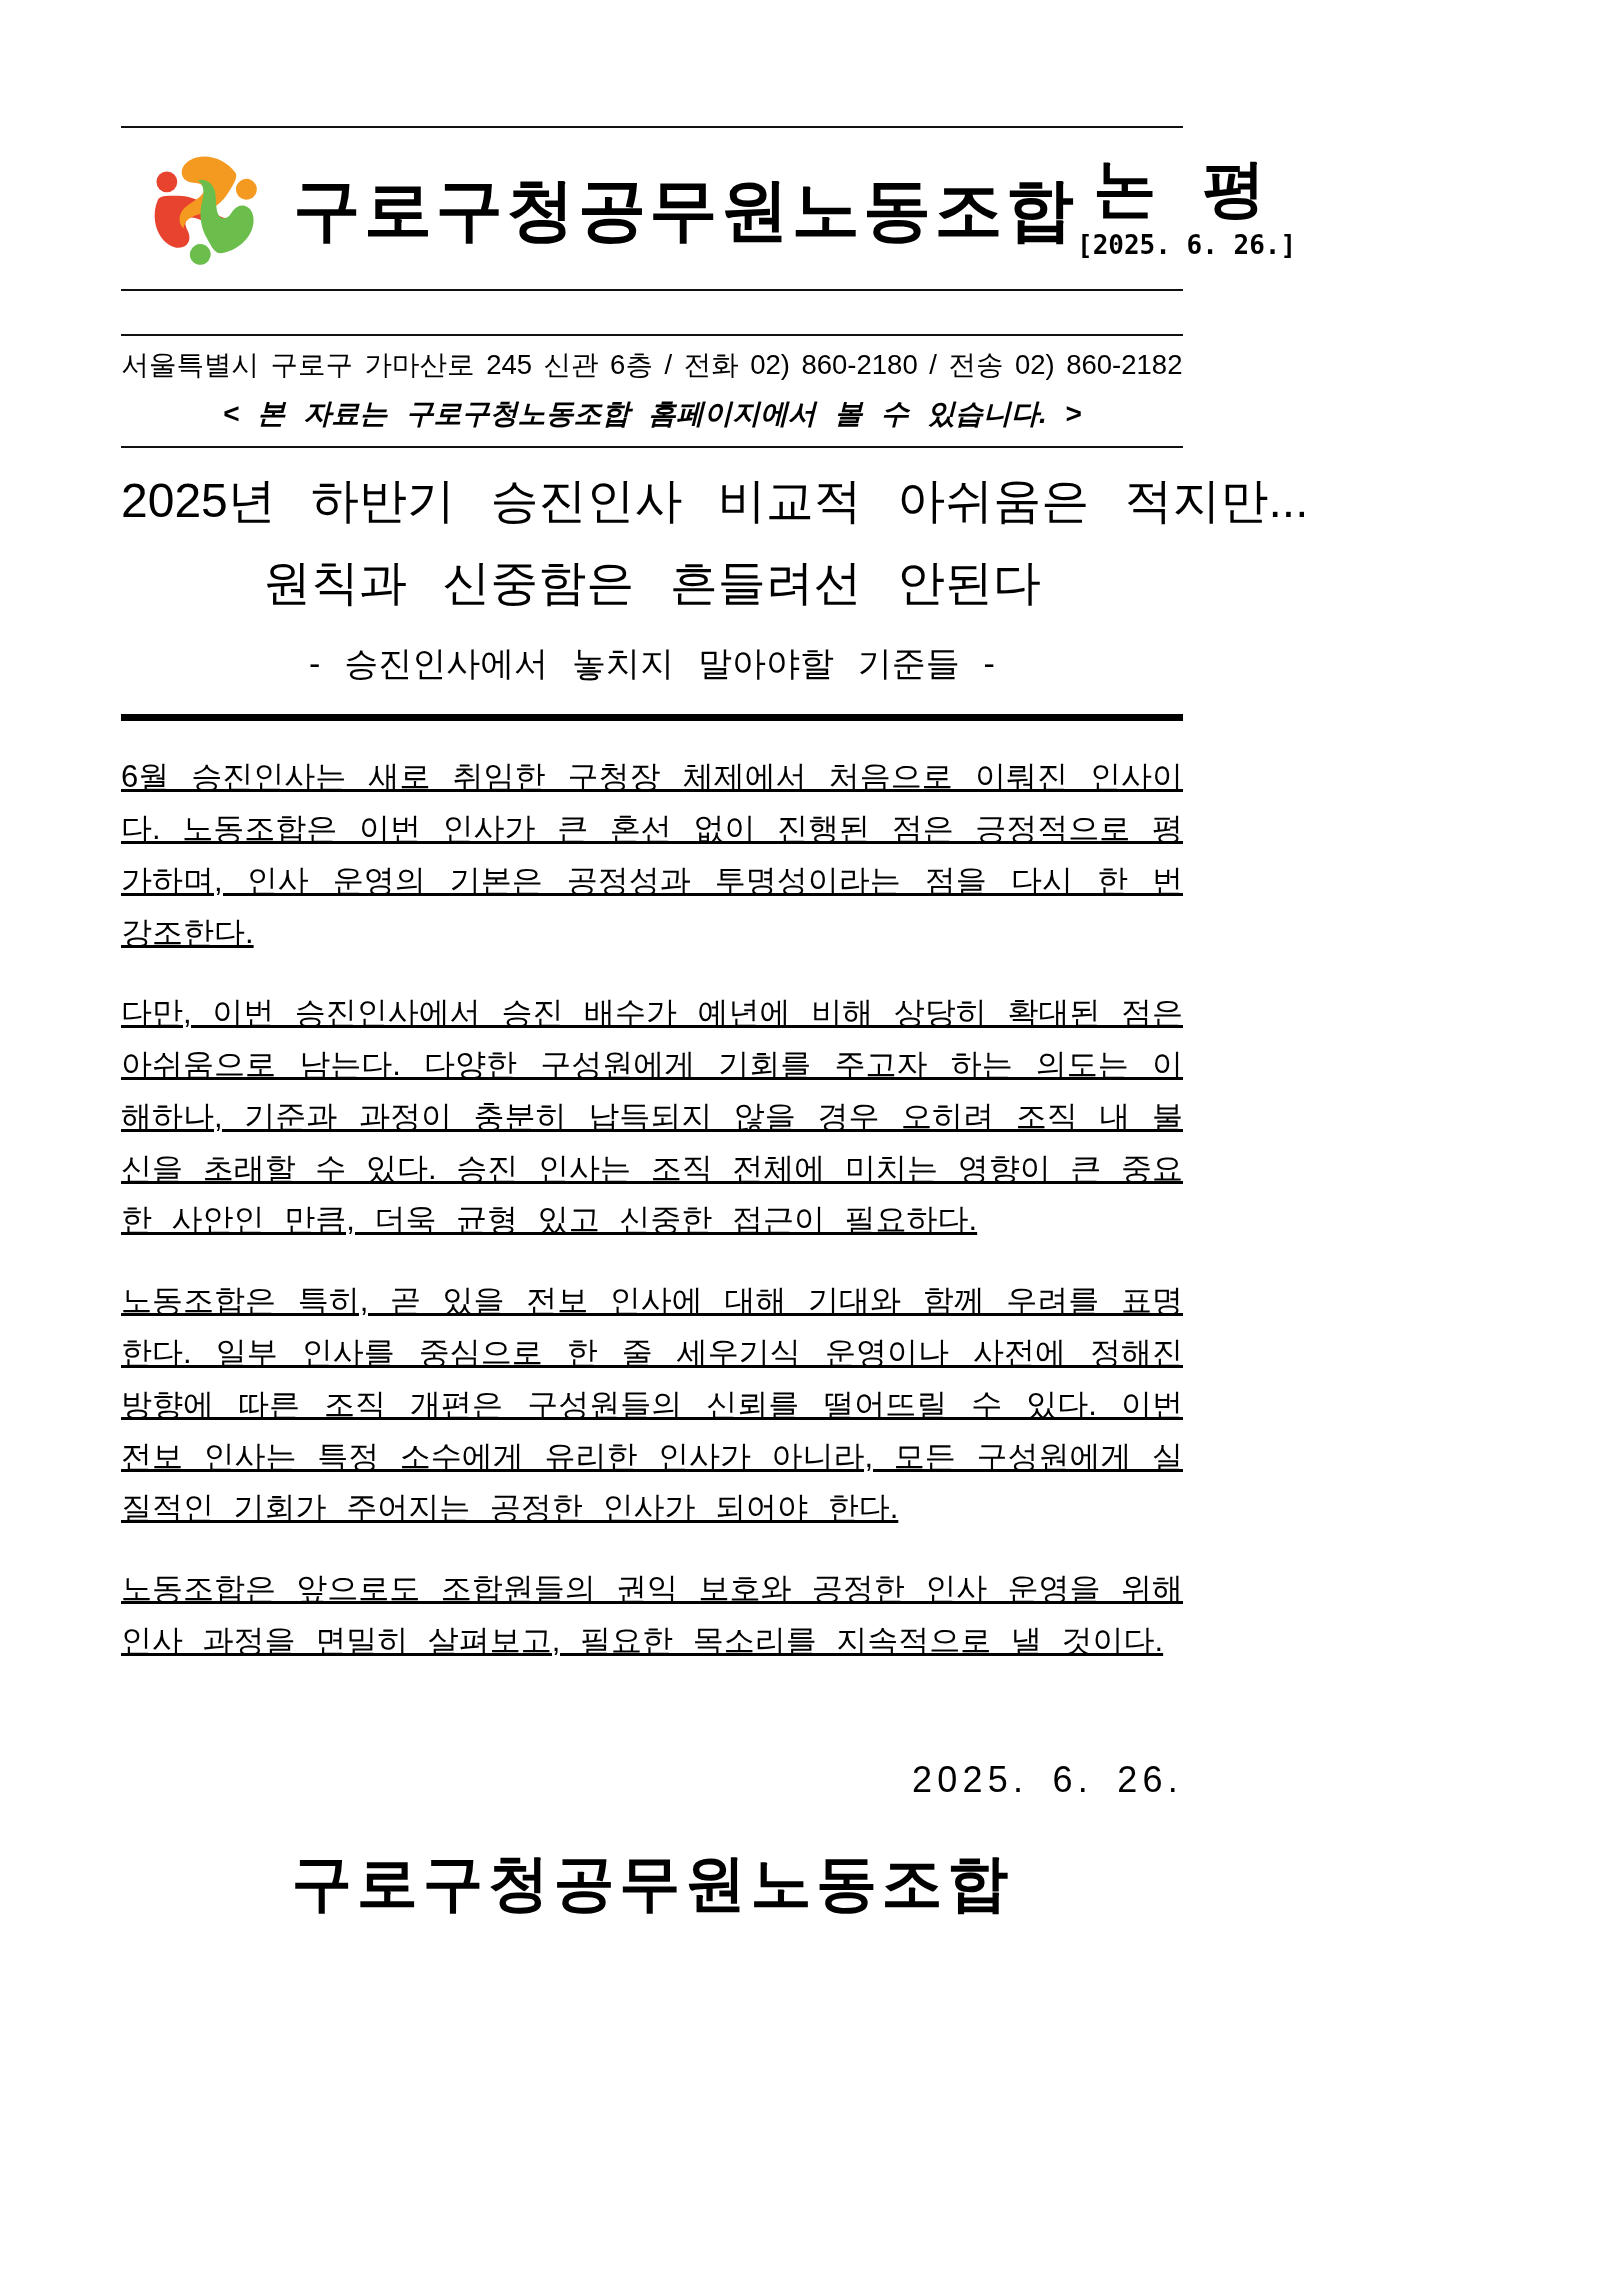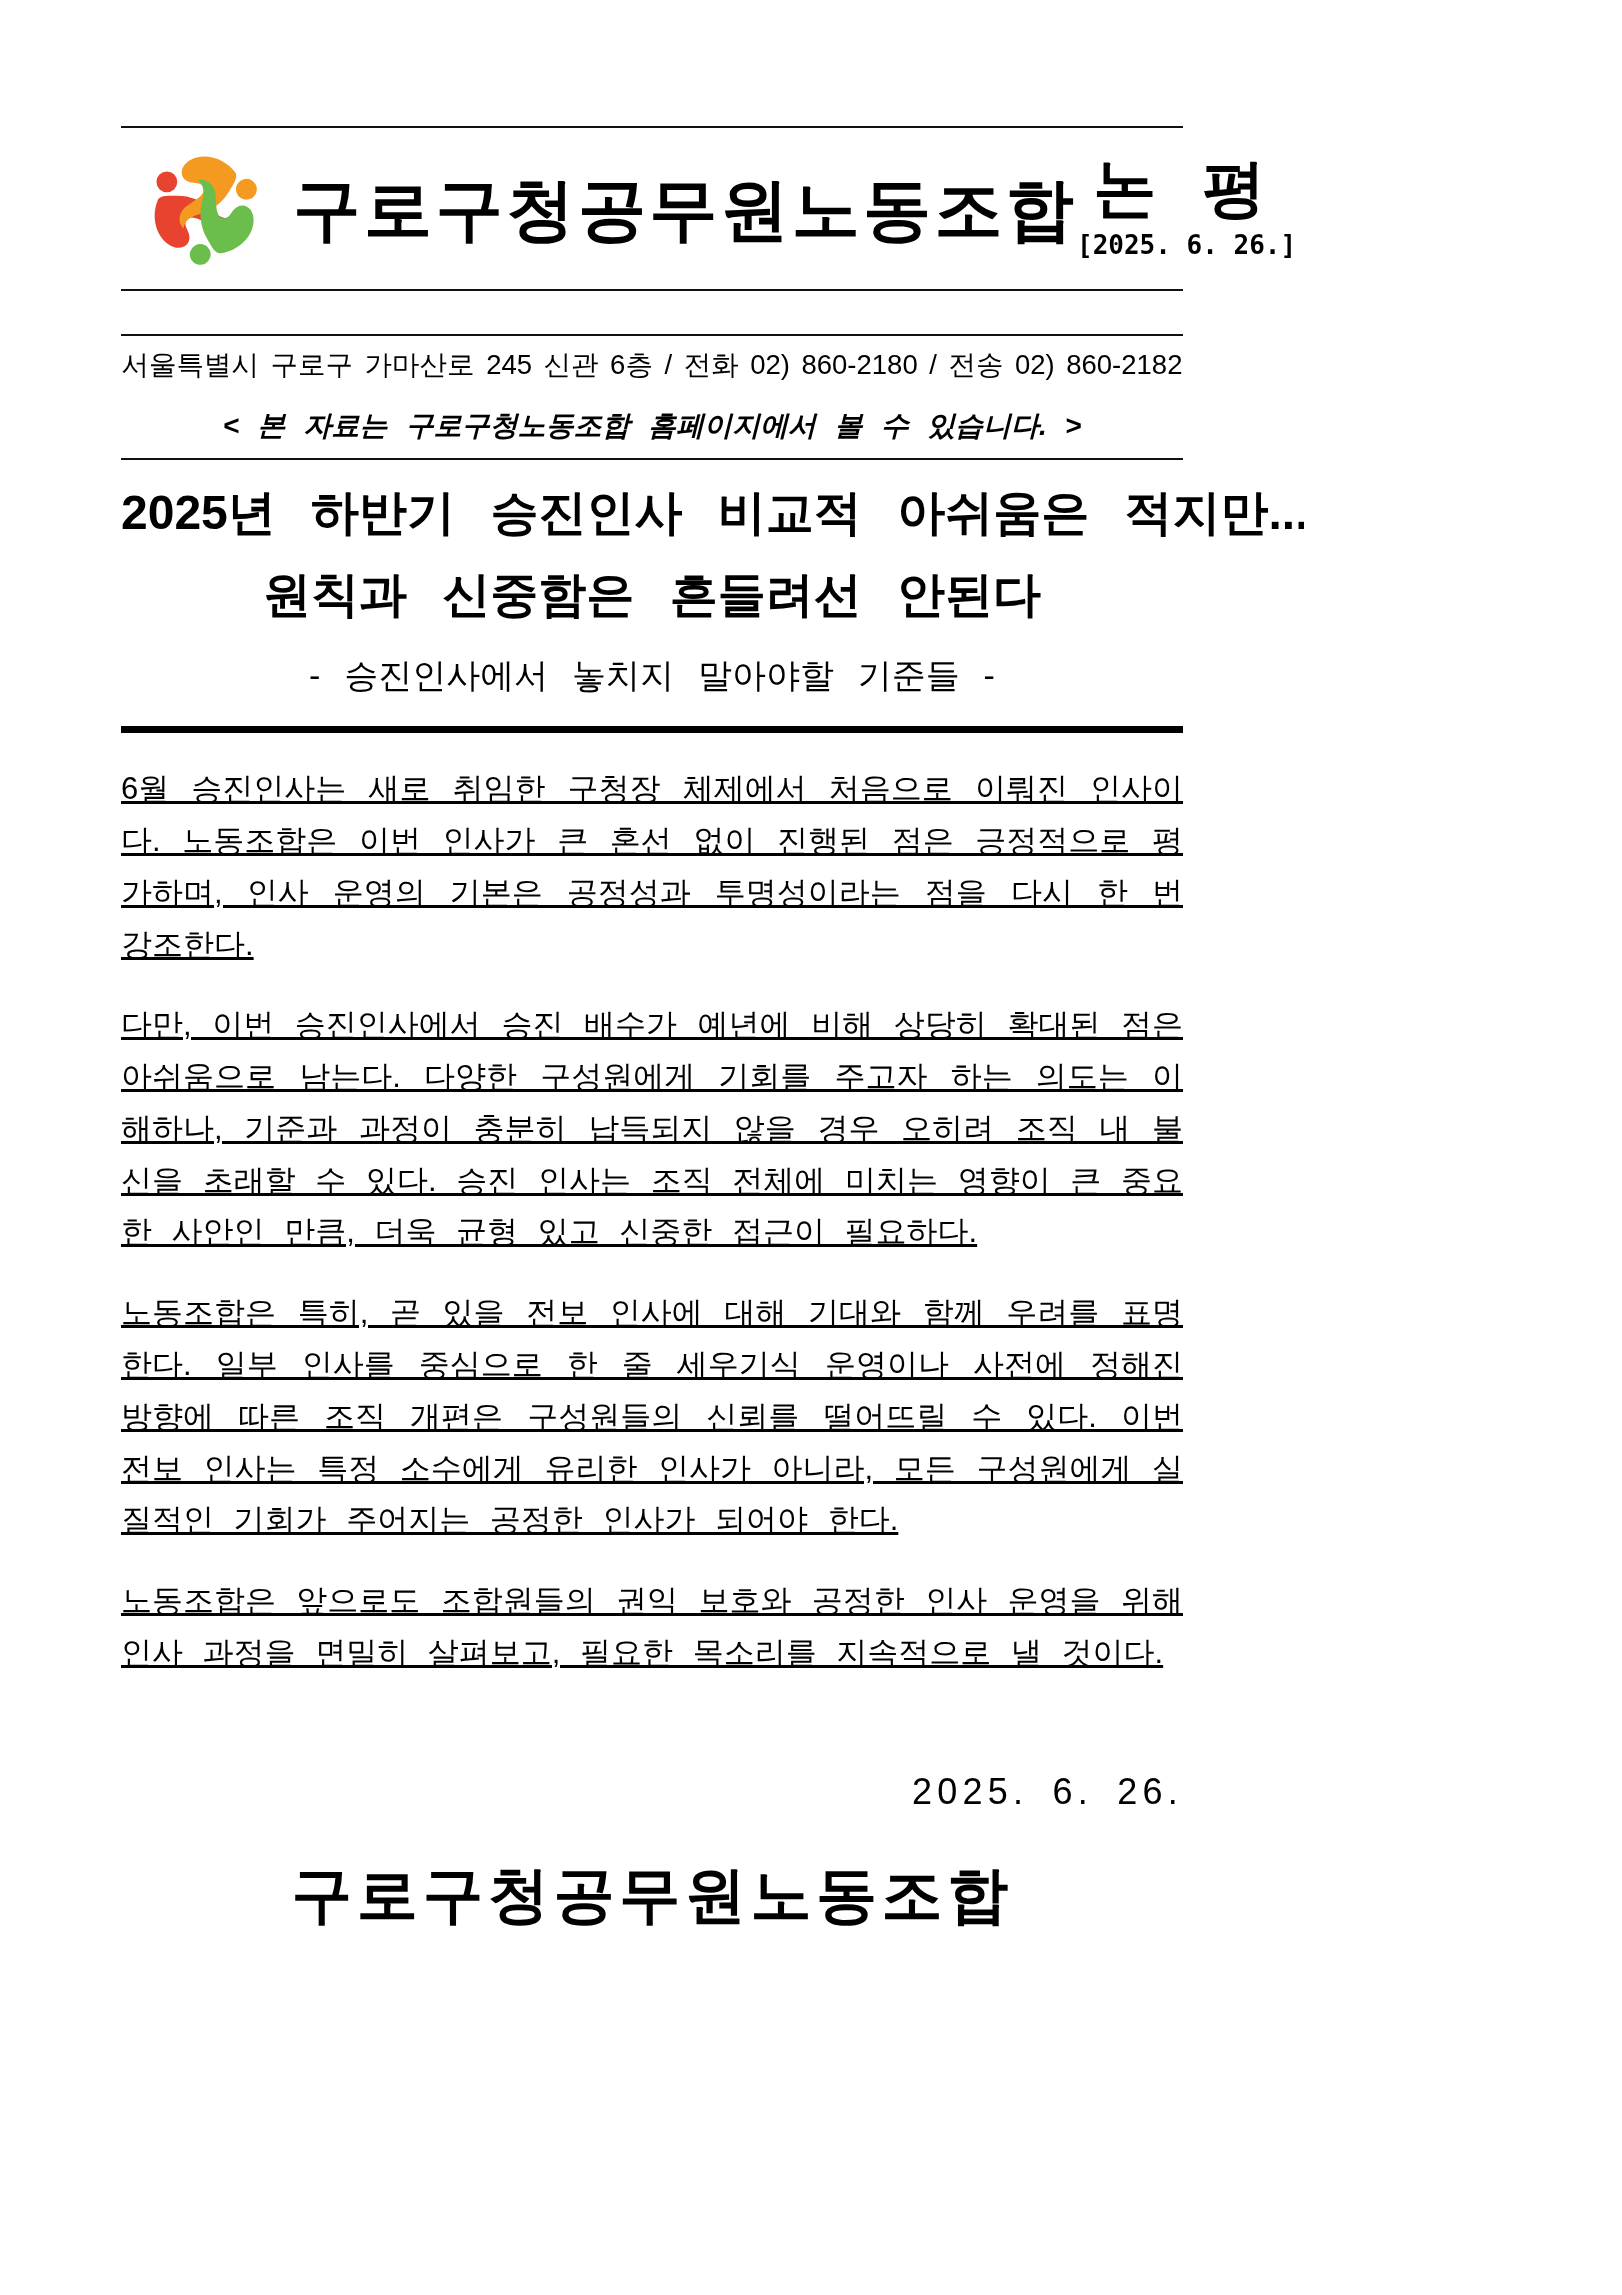--- a/index.html
+++ b/index.html
@@ -55,30 +55,30 @@
 
   .gap-band { height: 43px; }
 
   
   .address-block { padding: 10.5px 0 13px; text-align: center; }
   .address { font-size: 27.5px; line-height: 1.3; word-spacing: 3.9px; }
   .notice  {
     font-size: 28px;
     font-style: italic;
     font-weight: bold;
-    margin-top: 26px;
+    margin-top: 14px;
     word-spacing: 10.5px;
     line-height: 1.3;
   }
 
   
   .title-block { padding-top: 29px; text-align: center; }
   .title-line {
     font-size: 48px;
-    font-weight: 700;
+    font-weight: 400;
     line-height: 1;
     word-spacing: 22px;
     white-space: nowrap;
   }
   .title-line-2 { margin-top: 34px; }
   .subtitle {
     font-size: 34px;
     font-weight: 400;
     margin-top: 34px;
     word-spacing: 14.4px;

